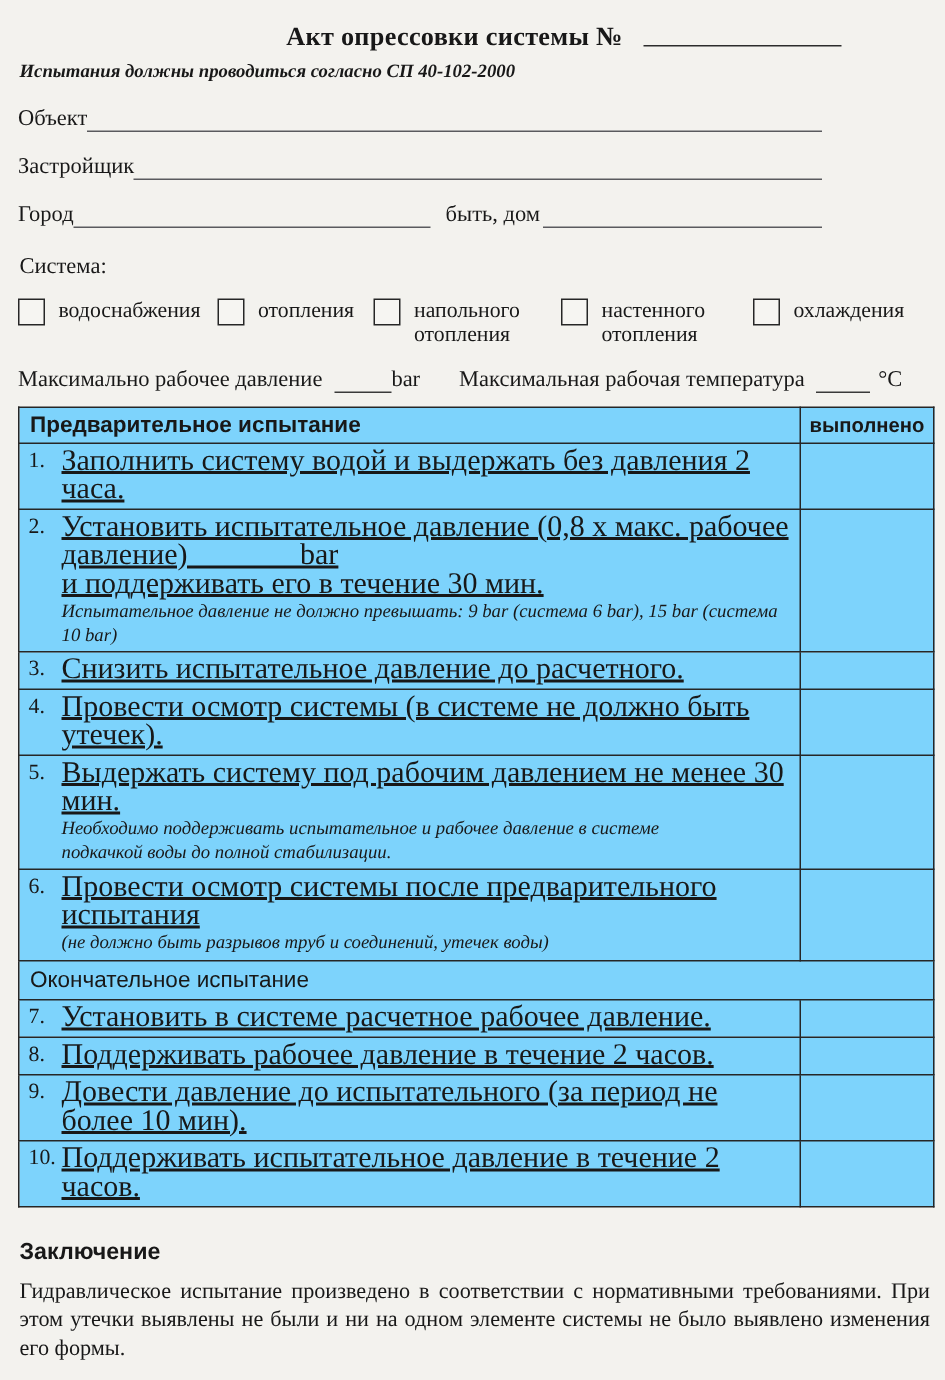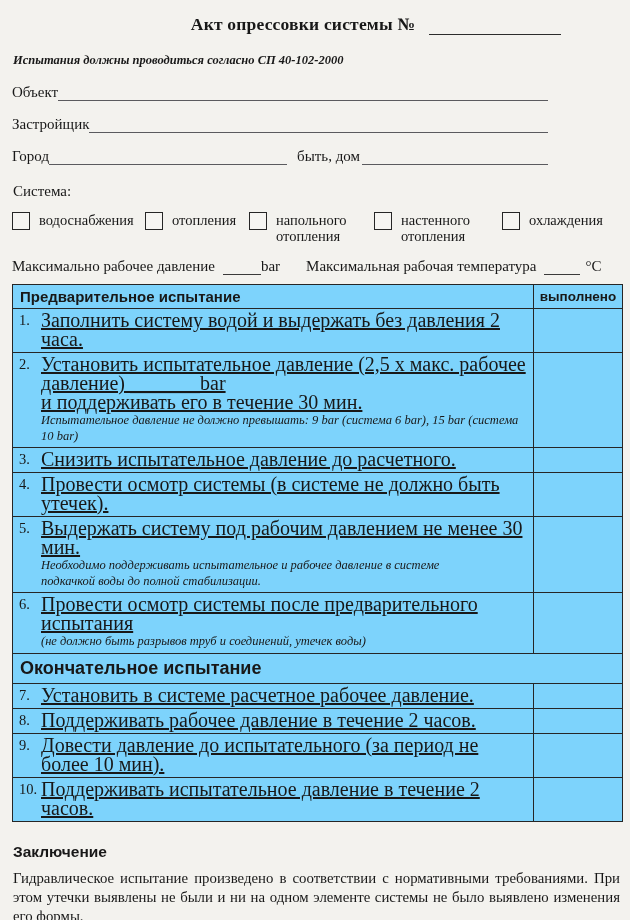--- a/index.html
+++ b/index.html
@@ -6,21 +6,21 @@
   body{
     width:630px;height:920px;
     background:#f3f2ee;
     font-family:"Liberation Serif","DejaVu Serif",serif;
     color:#181818;
     -webkit-font-smoothing:antialiased;
   }
   .page{width:630px;height:920px;box-sizing:border-box;padding:14px 10px 0 12px;overflow:hidden;}
 
   
-  .title-row{display:flex;justify-content:center;align-items:flex-end;padding-left:120px;margin-bottom:18px;}
+  .title-row{display:flex;justify-content:center;align-items:flex-start;padding-left:120px;margin-bottom:5px;}
   .title-row h1{margin:0;font-size:17.5px;font-weight:bold;letter-spacing:.2px;}
   .title-line{display:inline-block;width:132px;border-bottom:1.6px solid #2c2c2c;height:16px;margin-left:14px;}
 
   .subtitle{font-style:italic;font-weight:bold;font-size:12.5px;margin:0 0 15px 1px;}
 
   
   .field-row{display:flex;align-items:flex-end;font-size:15px;margin-bottom:14px;line-height:18px;}
   .flabel{white-space:nowrap;}
   .fline{flex:1;border-bottom:1px solid #5a5a5e;height:15px;min-width:40px;}
   .fline.short{flex:0 0 92px;}
@@ -43,21 +43,21 @@
   .blank.w35{width:36px;margin-left:8px;margin-right:5px;}
   .pt-gap{width:26px;}
 
   
   table.test-table{border-collapse:collapse;width:611px;table-layout:fixed;}
   table.test-table td{border:1.6px solid #262626;vertical-align:top;background:#7dd3fc;}
   td.task-cell{padding:2px 4px 3px 6px;}
   td.done-cell{width:84px;}
   tr.thead td{font-family:"Liberation Sans","DejaVu Sans",sans-serif;font-weight:bold;font-size:15px;padding:3px 4px 3px 7px;}
   tr.thead td.done-head{font-size:13.5px;text-align:center;padding:4px 2px;}
-  tr.section-row td{font-family:"Liberation Sans","DejaVu Sans",sans-serif;font-weight:bold;font-size:18px;padding:4px 4px 4px 7px;}
+  tr.section-row td{font-family:"Liberation Sans","DejaVu Sans",sans-serif;font-weight:normal;font-size:15px;padding:4px 4px 4px 7px;}
   .cell{display:flex;}
   .row-num{flex:0 0 22px;font-size:14.5px;line-height:19px;}
   .row-body{flex:1;}
   .row-main{font-size:20px;line-height:19px;white-space:pre-line;display:block;text-decoration:underline;}
   .row-note{font-size:12.5px;font-style:italic;line-height:15.5px;white-space:pre-line;display:block;margin-top:1px;}
   .row-note:empty{display:none;}
 
   
   .conclusion-heading{font-family:"Liberation Sans","DejaVu Sans",sans-serif;font-weight:bold;font-size:15.5px;margin:21px 0 0 1px;}
   .conclusion-text{font-size:14.8px;line-height:19px;text-align:justify;margin:8px 0 0 1px;}
@@ -146,21 +146,21 @@
       </div>
           </td>
       <td class="done-cell"></td>
     </tr>
 
     <tr>
       <td class="task-cell">
             <div class="cell">
         <span class="row-num">2.</span>
         <span class="row-body">
-          <span class="row-main">Установить испытательное давление (2,5 х макс. рабочее давление) _______bar
+          <span class="row-main">Установить испытательное давление (0,8 х макс. рабочее давление) _______bar
 и поддерживать его в течение 30 мин.</span>
           <span class="row-note">Испытательное давление не должно превышать: 9 bar (система 6 bar), 15 bar (система 10 bar)</span>
         </span>
       </div>
           </td>
       <td class="done-cell"></td>
     </tr>
 
     <tr>
       <td class="task-cell">

